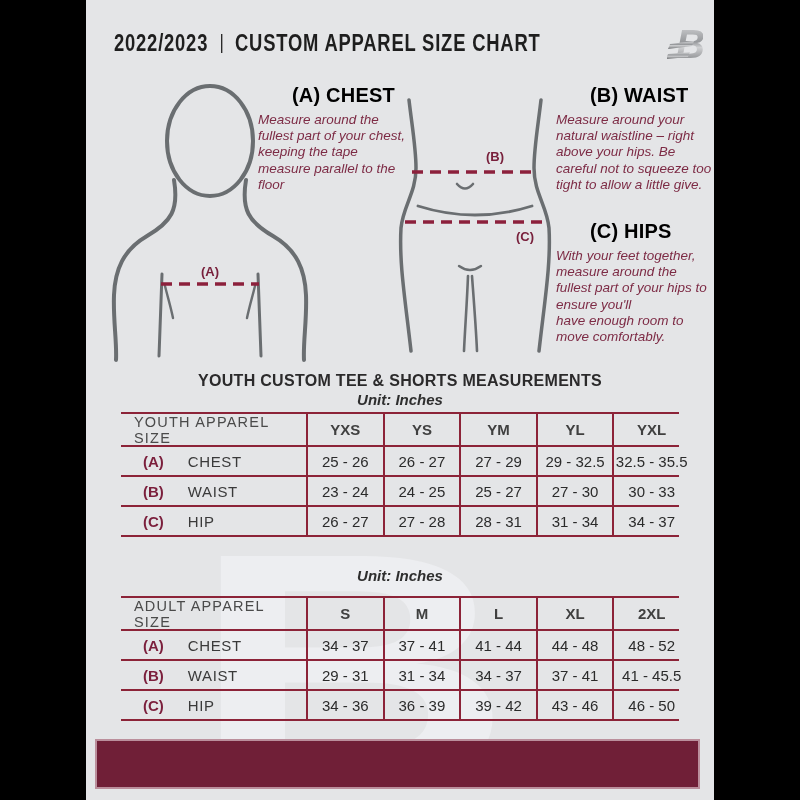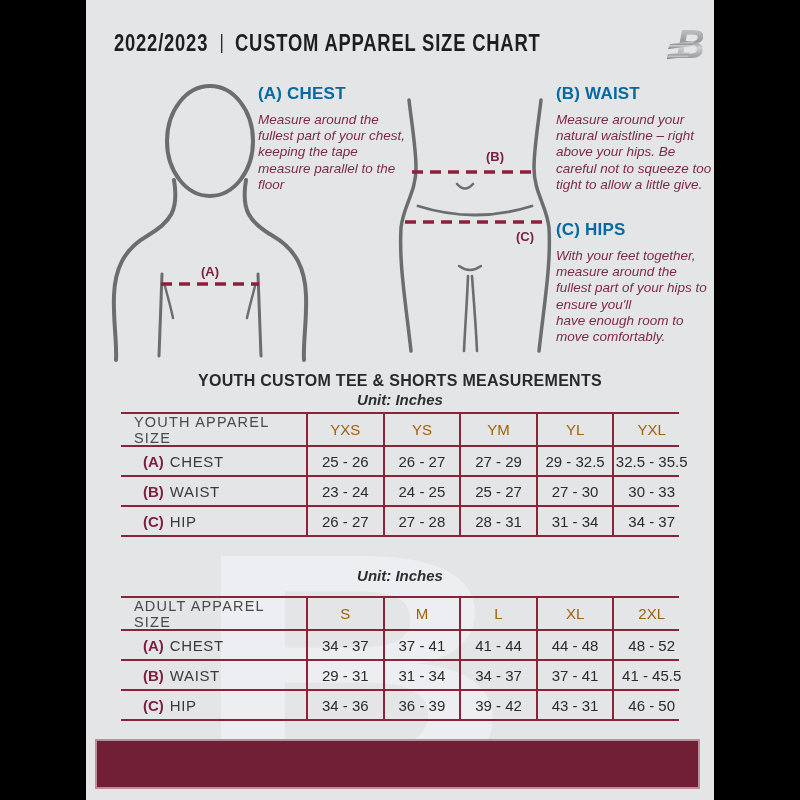--- a/index.html
+++ b/index.html
@@ -14,22 +14,22 @@
              transform:scaleX(.8);transform-origin:left center;}
   .doc-title .yr,.doc-title .ttl{font-size:23px;font-weight:700;color:#1e1e1e;letter-spacing:1px;}
   .doc-title .sep{font-size:21px;font-weight:300;color:#2a2a2a;margin:0 14px 2px 14px;}
   .logo{display:flex;align-items:center;gap:10px;}
   .brand{font-size:16px;font-weight:700;color:#1b1b1b;letter-spacing:6px;}
 
   
   .fig{position:absolute;z-index:1;}
   .fig-upper{left:19px;top:78px;}
   .fig-lower{left:309px;top:98px;}
-  .guide-heading{position:absolute;font-size:17px;font-weight:700;color:#0369a1;
-                 letter-spacing:.2px;z-index:2;}
+  .guide-heading{position:absolute;font-size:20px;font-weight:700;color:#000000;
+                 letter-spacing:.2px;z-index:2;margin-left:34px;}
   .guide-text{position:absolute;font-size:13.5px;font-style:italic;font-weight:500;
               color:#7d2b45;line-height:1.2;white-space:pre-line;z-index:2;}
   .gh-a{left:172px;top:84px;} .gt-a{left:172px;top:112px;width:150px;}
   .gh-b{left:470px;top:84px;} .gt-b{left:470px;top:112px;width:158px;}
   .gh-c{left:470px;top:220px;}.gt-c{left:470px;top:248px;width:158px;}
 
   
   .watermark{position:absolute;left:105px;top:545px;font-size:330px;font-weight:700;
              color:#f0f1f4;opacity:.8;line-height:.75;z-index:0;
              transform:scaleX(1.35);transform-origin:left top;user-select:none;}
@@ -41,24 +41,24 @@
             font-style:italic;font-weight:700;color:#2e2e2e;z-index:2;}
   .t-youth-title{top:372px;} .t-youth-unit{top:391px;}
   .t-adult-title{top:548px;} .t-adult-unit{top:567px;}
   .size-table{position:absolute;left:35px;width:558px;border-top:2px solid #8c2338;z-index:2;}
   .tbl-youth{top:412px;} .tbl-adult{top:596px;}
   .t-row{display:flex;border-bottom:2px solid #8c2338;height:28px;}
   .t-head{height:31px;}
   .c{flex:0 0 74.6px;display:flex;align-items:center;justify-content:center;
      font-size:15px;color:#2b2b2b;border-left:2px solid #8c2338;}
   .c-label{flex:0 0 185px;justify-content:flex-start;padding-left:13px;border-left:none;box-sizing:border-box;}
-  .t-head .c{font-weight:400;color:#a16207;}
+  .t-head .c{font-weight:700;color:#404040;}
   .t-head .c-label{font-weight:400;font-size:14.5px;color:#4a4a4a;letter-spacing:1.2px;}
   .pfx{font-weight:700;color:#7b1f3c;padding-left:9px;}
-  .lbl{margin-left:6px;color:#3a3a3a;letter-spacing:.6px;}
+  .lbl{margin-left:24px;color:#3a3a3a;letter-spacing:.6px;}
 
   
   .footer-band{position:absolute;left:9px;top:739px;width:601px;height:46px;
                background:#701f37;border:2px solid #bb8f9c;z-index:4;}
 </style>
 </head>
 <body>
 
 <div class="stage">
   <div class="doc">
@@ -206,20 +206,20 @@
         <div class="c">41 - 45.5</div>
       </div>
       <div class="t-row">
         <div class="c c-label">
           <span class="pfx">(C)</span>
           <span class="lbl">HIP</span>
         </div>
         <div class="c">34 - 36</div>
         <div class="c">36 - 39</div>
         <div class="c">39 - 42</div>
-        <div class="c">43 - 31</div>
+        <div class="c">43 - 46</div>
         <div class="c">46 - 50</div>
       </div>
     </div>
 
     <div class="footer-band"></div>
   </div>
 </div>
 
 </body></html>

